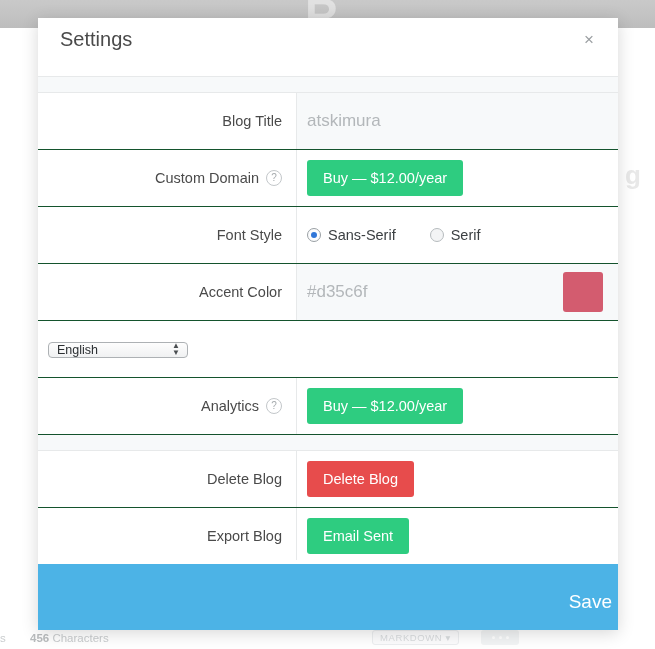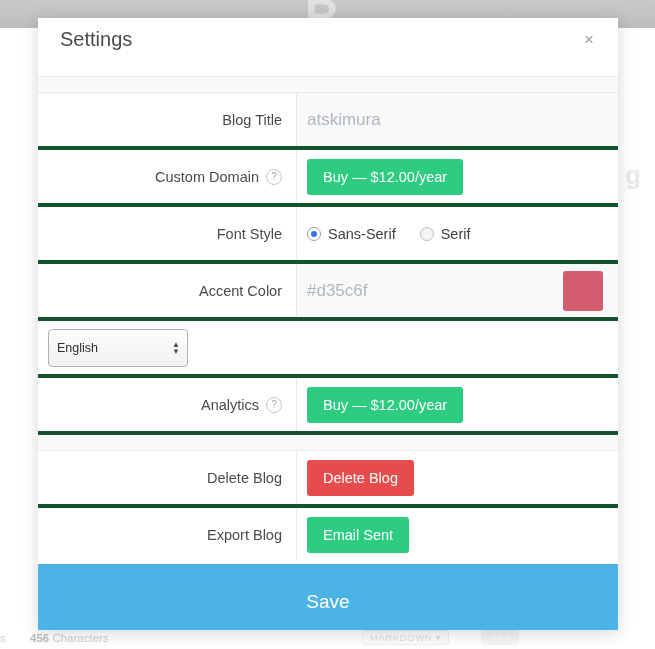--- a/index.html
+++ b/index.html
@@ -46,21 +46,21 @@
     background: #ffffff;
     display: flex;
     align-items: center;
     color: #c9ccce;
     font-size: 11.5px;
   }
   .bg-footer .fl { position: absolute; left: 0px; }
   .bg-footer .char-count { position: absolute; left: 30px; }
   .bg-footer .char-count b { color: #b9bcbe; font-weight: bold; }
   .bg-md {
-    position: absolute; left: 362px; top: 3px;
+    position: absolute; left: 372px; top: 3px;
     border: 1px solid #eceef0;
     border-radius: 3px;
     padding: 1px 7px;
     font-size: 9.5px;
     letter-spacing: 0.6px;
     color: #d9dcde;
     background: #fcfcfd;
   }
   .bg-dots {
     position: absolute; left: 481px; top: 3px;
@@ -112,21 +112,21 @@
 
   .modal-body {
     flex: 1 1 auto;
     overflow: hidden;
     background: #fff;
   }
 
   .frow {
     display: flex;
     align-items: center;
-    border-bottom: 4px solid #14532d;
+    border-bottom: 1px solid #14532d;
     min-height: 57px;
   }
   .frow .lab {
     width: 259px;
     flex: 0 0 259px;
     text-align: right;
     padding-right: 14px;
     font-size: 14.5px;
     color: #4a4a4a;
     border-right: 1px solid #e7e9ea;
@@ -176,21 +176,21 @@
     cursor: pointer;
     padding: 8px 16px;
     height: 36px;
     display: inline-flex;
     align-items: center;
     justify-content: center;
   }
   .btn-green { background: #2ecc80; }
   .btn-red   { background: #e74c4c; }
 
-  .radio-group { display: flex; align-items: center; gap: 24px; }
+  .radio-group { display: flex; align-items: center; gap: 34px; }
   .radio-opt { display: flex; align-items: center; gap: 7px; font-size: 14.5px; color: #3b3f42; cursor: pointer; }
   .rdo {
     width: 14px; height: 14px;
     border-radius: 50%;
     border: 1px solid #b6bbbe;
     background: #f3f4f5;
     display: inline-block;
     position: relative;
     flex: 0 0 14px;
   }
@@ -216,21 +216,21 @@
 
   .sel {
     appearance: none;
     -webkit-appearance: none;
     border: 1px solid #adb1b4;
     border-radius: 4px;
     background: linear-gradient(to bottom, #fdfdfd 0%, #f0f1f2 100%);
     font-size: 12.5px;
     font-family: "Liberation Sans", sans-serif;
     color: #2b2f32;
-    height: 38px;
+    height: 16px;
     width: 140px;
     padding: 0 22px 0 8px;
   }
   .sel-wrap { position: relative; display: inline-block; }
   .sel-arrows {
     position: absolute;
     right: 8px; top: 50%;
     transform: translateY(-50%);
     font-size: 8px;
     line-height: 7px;
@@ -247,20 +247,21 @@
   }
   .save-btn {
     width: 100%;
     height: 76px;
     background: #4cb3e6;
     border: none;
     color: #ffffff;
     font-size: 19px;
     font-family: "Liberation Sans", sans-serif;
     cursor: pointer;
+    text-align: right;
   }
 </style>
 </head>
 <body>
 
 <div id="backdrop">
   <div class="bg-topbar">
     <span class="bg-watermark">R</span>
   </div>
   <span class="bg-side-mark">g</span>

